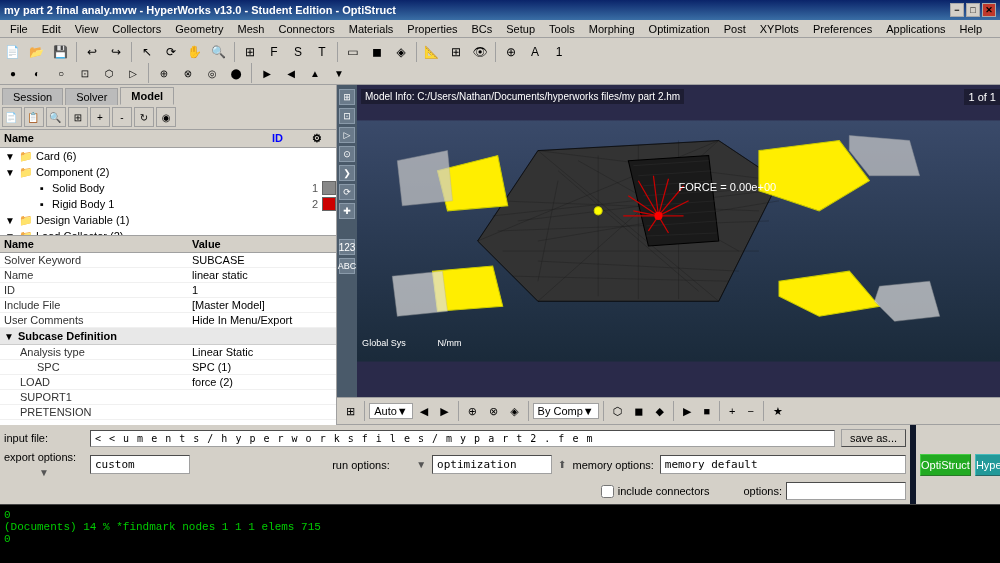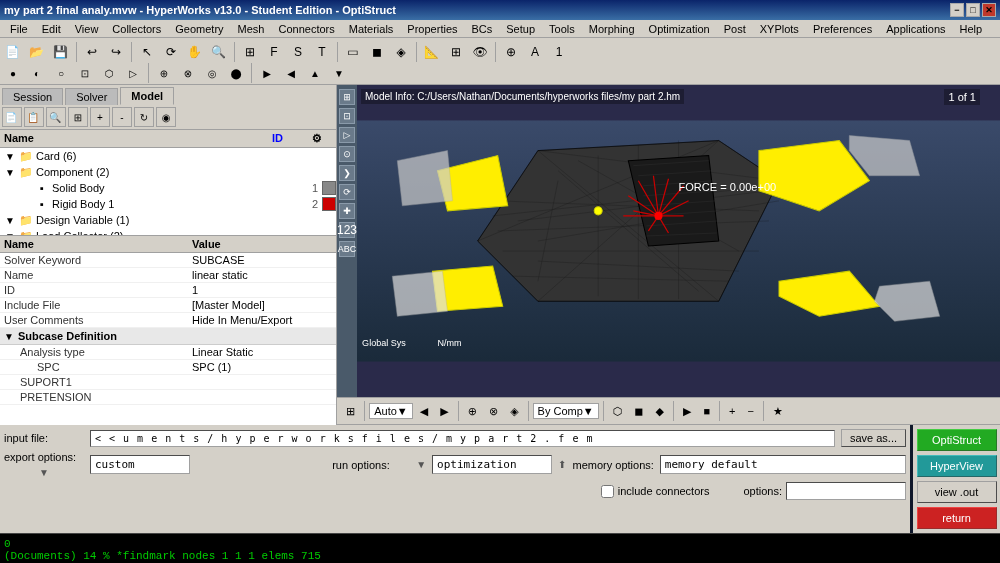--- a/index.html
+++ b/index.html
@@ -170,21 +170,21 @@
     .prop-section .sec-toggle { font-size: 10px; cursor: pointer; }
 
     
     #viewport {
       flex: 1;
       background: #2a2a4a;
       position: relative;
       overflow: hidden;
     }
     #viewport-info {
-      position: absolute; top: 4px; right: 20px;
+      position: absolute; top: 4px; right: 0;
       color: white; font-size: 11px;
       background: rgba(0,0,0,0.3);
       padding: 2px 4px;
     }
 
     
     #viewport-svg {
       width: 100%; height: 100%;
     }
 
@@ -263,25 +263,25 @@
     .checkbox-row {
       display: flex; align-items: center; gap: 4px;
       font-size: 11px;
       justify-content: flex-end;
     }
 
     
     #right-btns {
       width: 90px;
       background: #d4d0c8;
-      display: flex; flex-direction: column;
+      display: flex; flex-direction: row;
       align-items: center;
       padding: 4px;
       gap: 4px;
-      border-left: 3px solid #0f172a;
+      border-left: 6px solid #0f172a;
     }
     .rb-btn {
       width: 80px; height: 22px;
       font-size: 11px;
       cursor: pointer;
       display: flex; align-items: center; justify-content: center;
       border: 1px outset;
     }
     .rb-btn.green { background: #22aa22; color: white; border-color: #44cc44; }
     .rb-btn.teal { background: #229999; color: white; border-color: #44bbbb; }
@@ -502,20 +502,24 @@
           </div>
           <div class="prop-row" style="padding-left: 20px;">
             <span class="pr-name">Analysis type</span>
             <span class="pr-val">Linear Static</span>
           </div>
           <div class="prop-row" style="padding-left: 37px;">
             <span class="pr-name">SPC</span>
             <span class="pr-val">SPC (1)</span>
           </div>
           <div class="prop-row" style="padding-left: 20px;">
+            <span class="pr-name">LOAD</span>
+            <span class="pr-val">force (2)</span>
+          </div>
+          <div class="prop-row" style="padding-left: 20px;">
             <span class="pr-name">SUPORT1</span>
             <span class="pr-val"><unspecified></unspecified></span>
           </div>
           <div class="prop-row" style="padding-left: 20px;">
             <span class="pr-name">PRETENSION</span>
             <span class="pr-val"><unspecified></unspecified></span>
           </div>
         </div>
     </div>
   </div>
@@ -525,21 +529,21 @@
     <div id="viewport">
       
       <div id="viewport-left-ctrl">
         <div class="vp-ctrl-btn">⊞</div>
         <div class="vp-ctrl-btn">⊡</div>
         <div class="vp-ctrl-btn">▷</div>
         <div class="vp-ctrl-btn">⊙</div>
         <div class="vp-ctrl-btn">❯</div>
         <div class="vp-ctrl-btn">⟳</div>
         <div class="vp-ctrl-btn">✚</div>
-        <div class="vp-ctrl-btn" style="font-size:12px;">123</div>
+        <div class="vp-ctrl-btn" style="font-size:10px;margin-top:17px;">123</div>
         <div class="vp-ctrl-btn">ABC</div>
       </div>
       
       <div id="viewport-info">1 of 1</div>
       
       <div style="position:absolute; top:4px; left:24px; color:white; font-size:10px; background:rgba(0,0,0,0.3); padding:2px 4px;">Model Info: C:/Users/Nathan/Documents/hyperworks files/my part 2.hm</div>
       
       <svg id="viewport-svg" viewBox="0 0 660 240" xmlns="http://www.w3.org/2000/svg">
 
         <defs>

